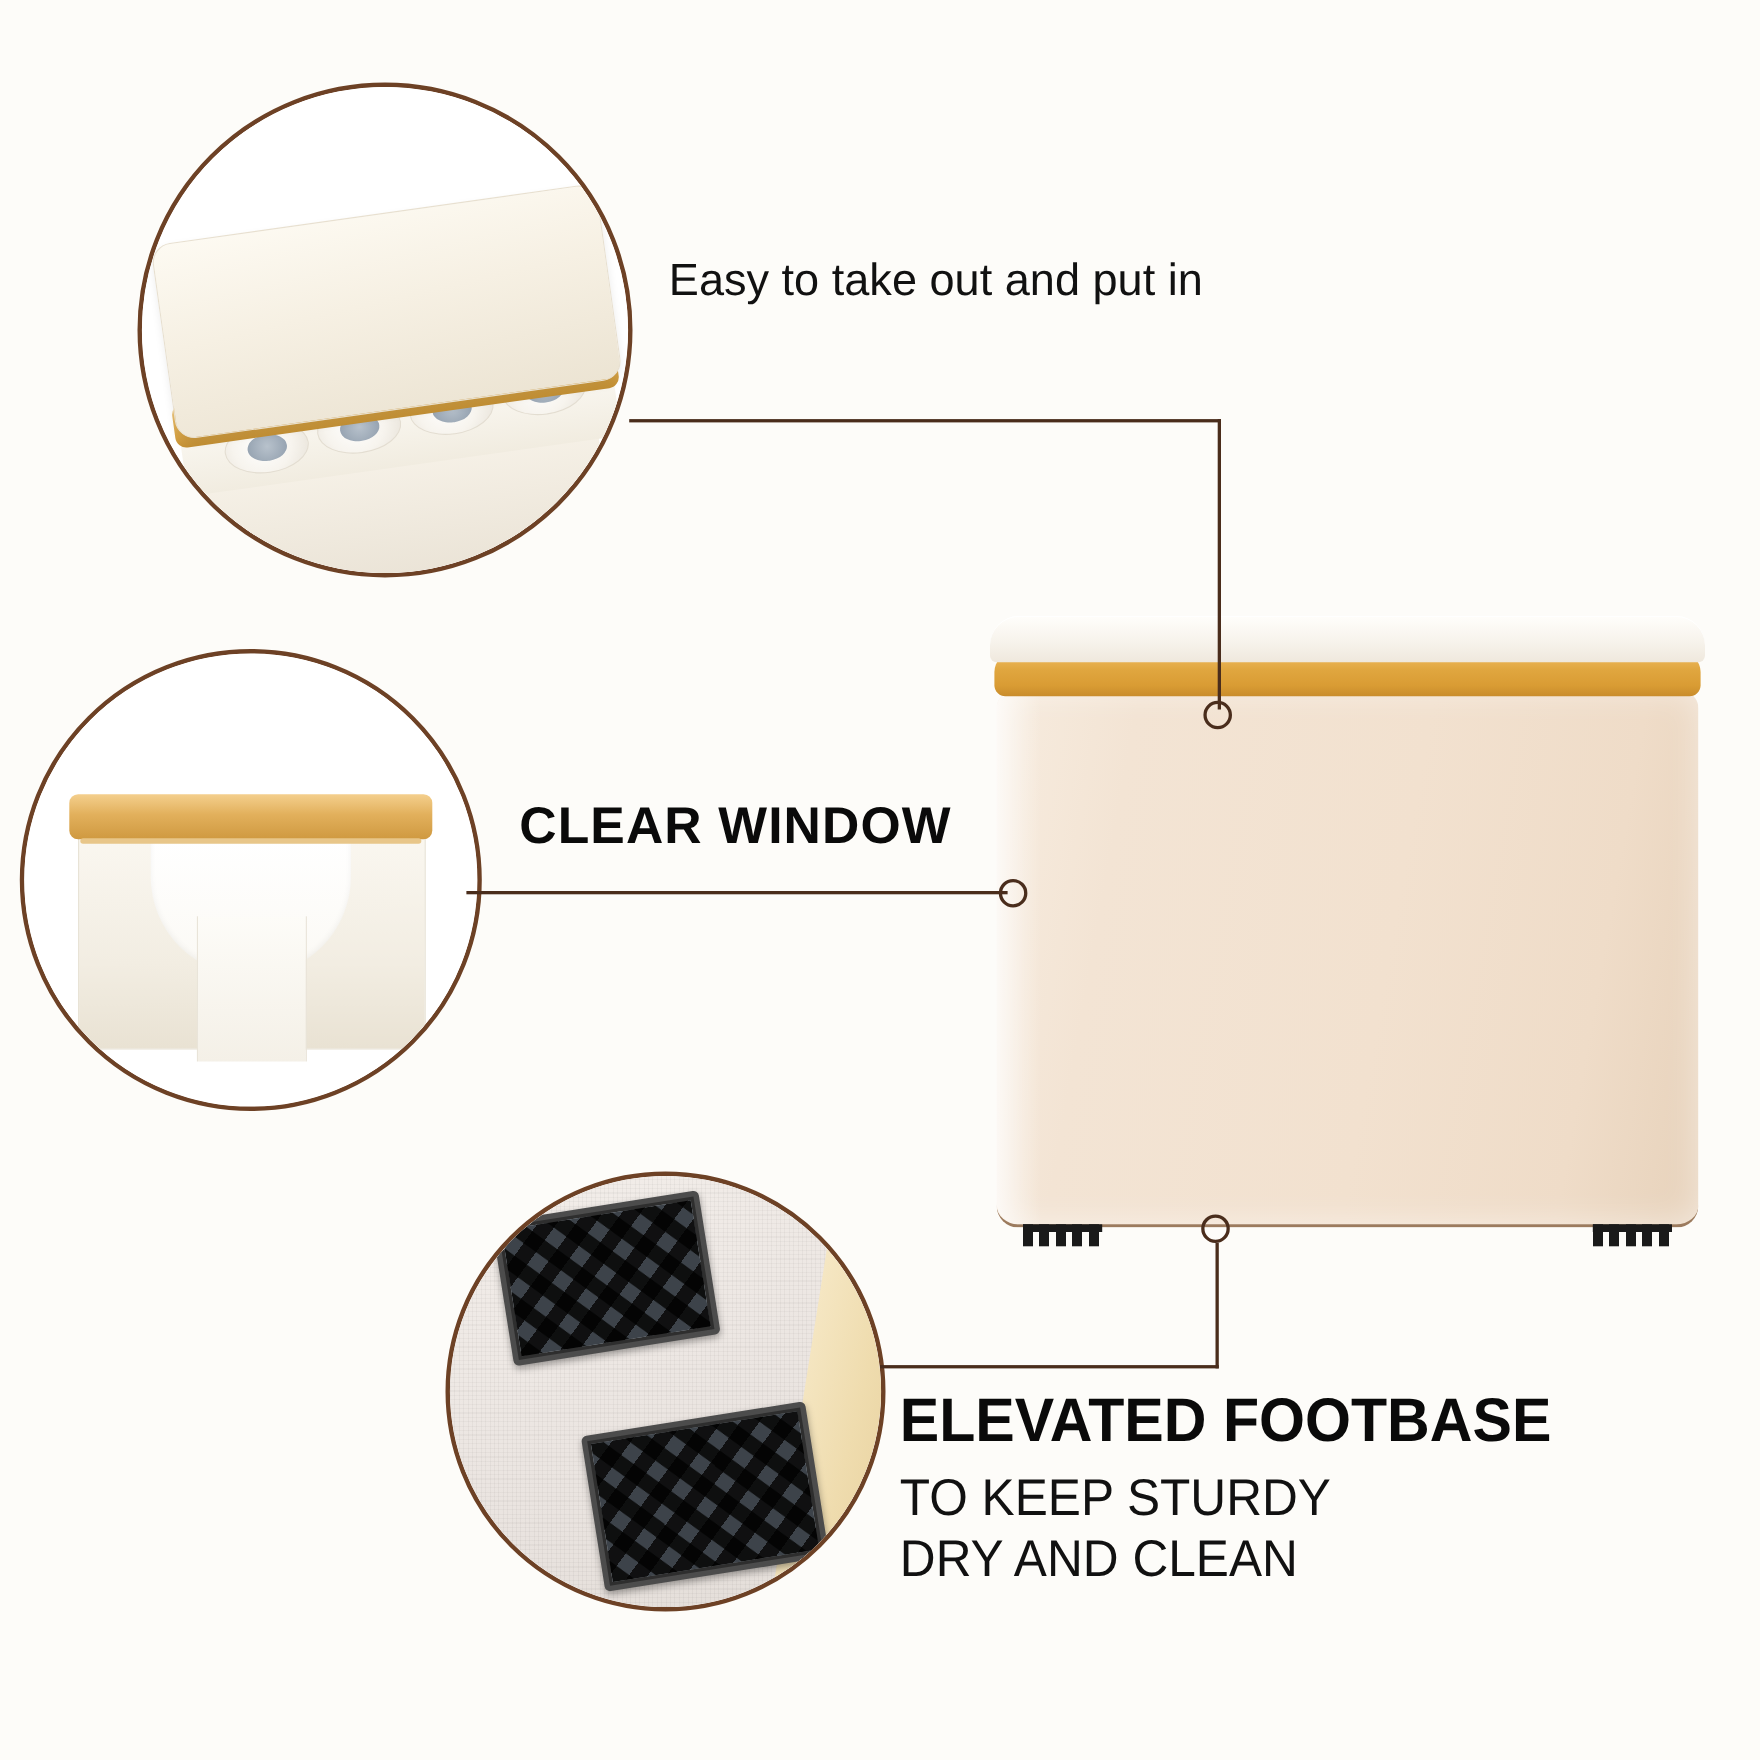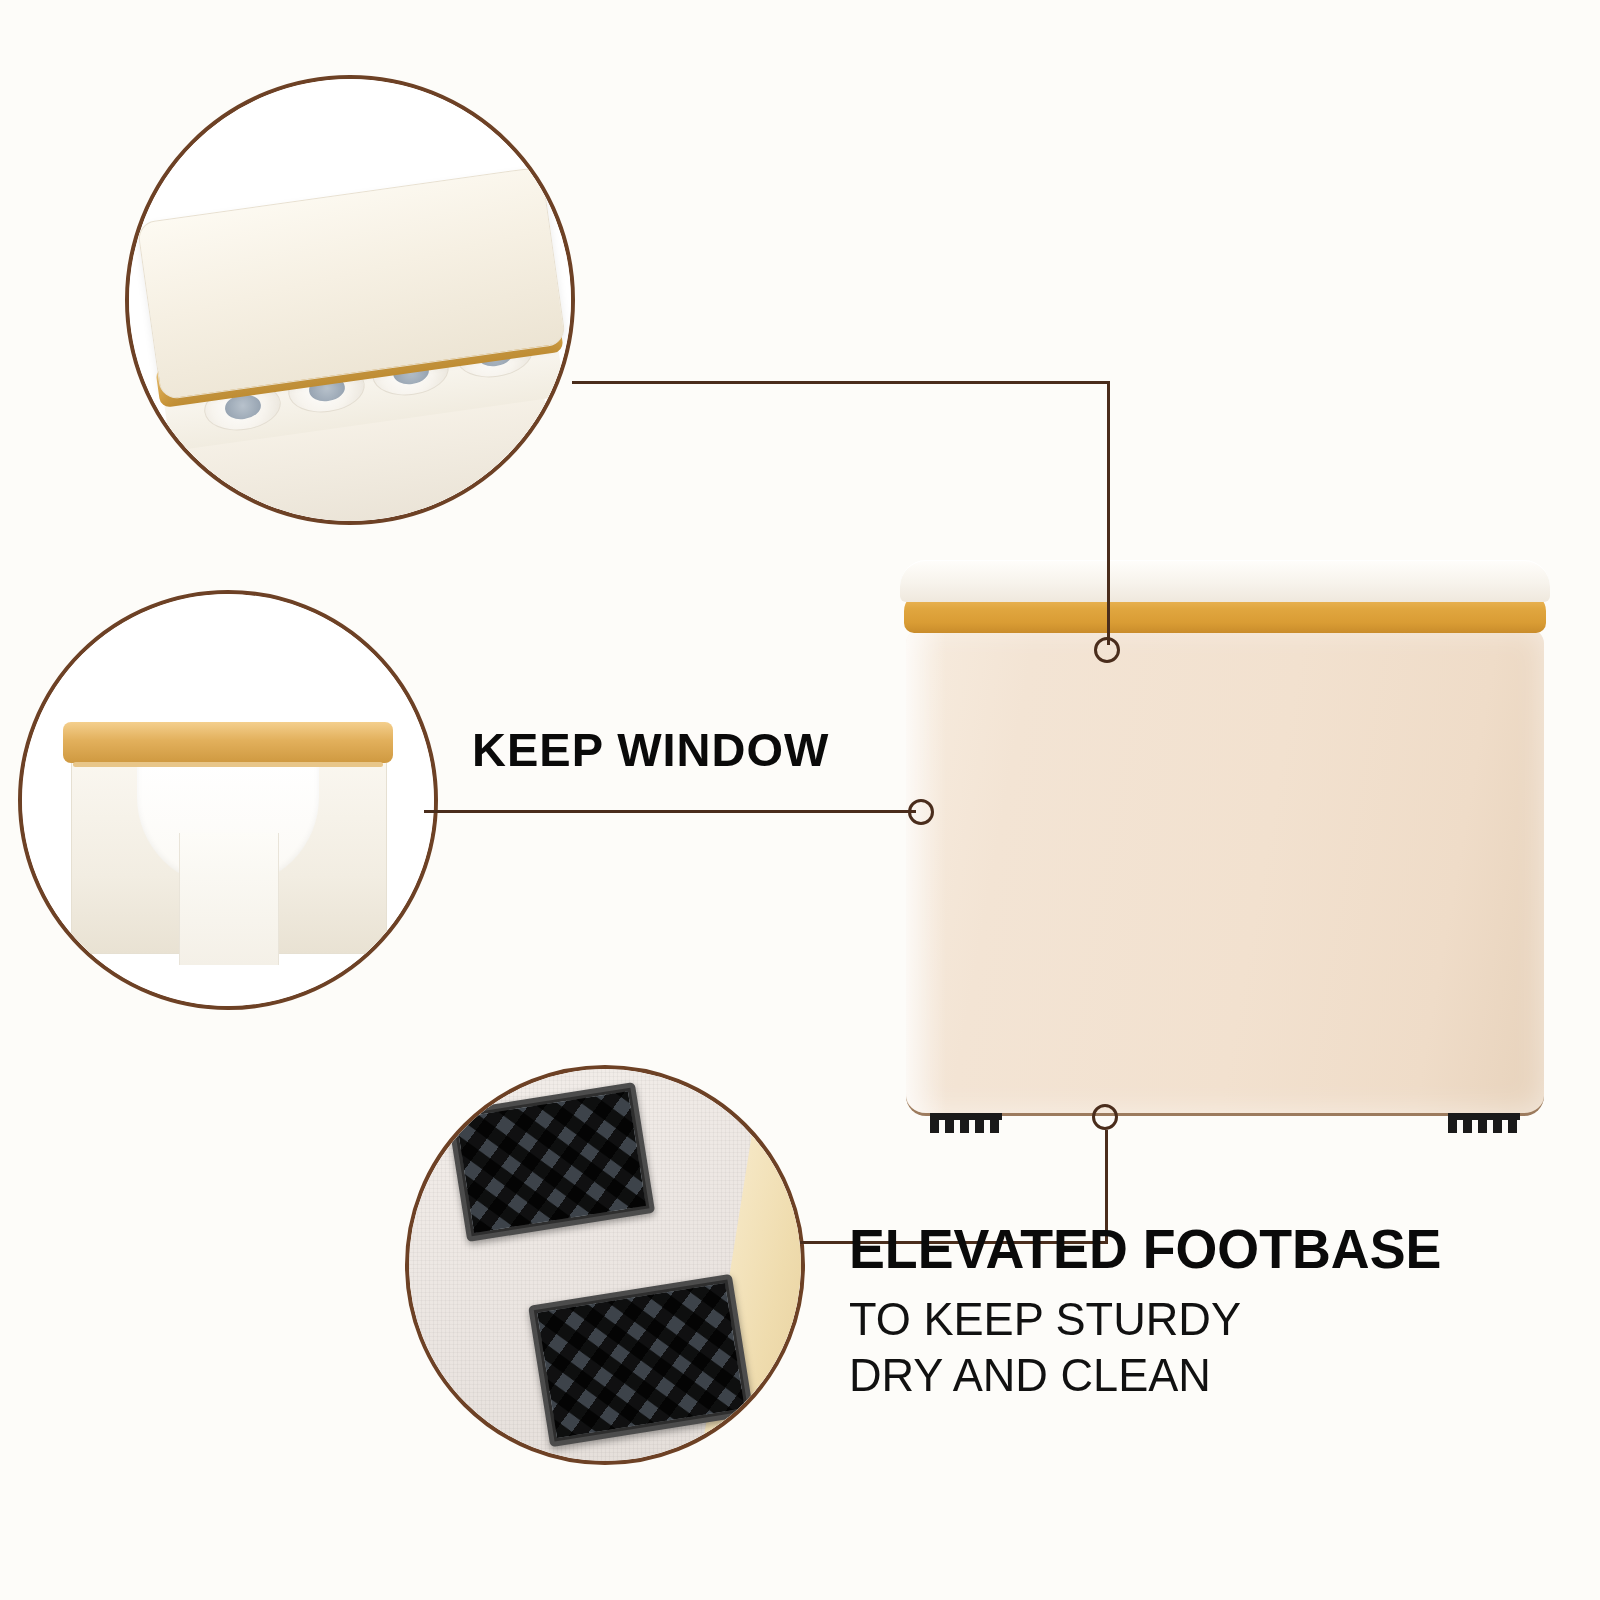--- a/index.html
+++ b/index.html
@@ -249,25 +249,26 @@
   <div class="ring" style="left:1094px;top:637px;width:26px;height:26px;"></div>
 
   <div class="lead lead-h" style="left:424px;top:810px;width:492px;"></div>
   <div class="ring" style="left:908px;top:799px;width:26px;height:26px;"></div>
 
   <div class="lead lead-h" style="left:800px;top:1241px;width:308px;"></div>
   <div class="lead lead-v" style="left:1105px;top:1130px;height:114px;"></div>
   <div class="ring" style="left:1092px;top:1104px;width:26px;height:26px;"></div>
 
   <div class="abs" style="left:608px;top:222px;">
+    <div class="h-light" style="font-size:41px;margin-top:10px;">Easy to take out and put in</div>
   </div>
 
   <div class="abs" style="left:472px;top:725px;">
-    <div class="h-bold" style="font-size:47px;letter-spacing:1px;">KEEP WINDOW</div>
-  </div>
-
-  <div class="abs" style="left:818px;top:1220px;margin-left:31px;">
+    <div class="h-bold" style="font-size:47px;letter-spacing:1px;">CLEAR WINDOW</div>
+  </div>
+
+  <div class="abs" style="left:818px;top:1262px;">
     <div class="h-bold cond" style="font-size:56px;letter-spacing:0px;transform:scaleX(.96);">ELEVATED FOOTBASE</div>
     <div class="h-light cond" style="font-size:47px;margin-top:14px;transform:scaleX(.96);">TO KEEP STURDY</div>
     <div class="h-light cond" style="font-size:47px;margin-top:4px;transform:scaleX(.96);">DRY AND CLEAN</div>
   </div>
 
 </div>
 
 </body></html>

